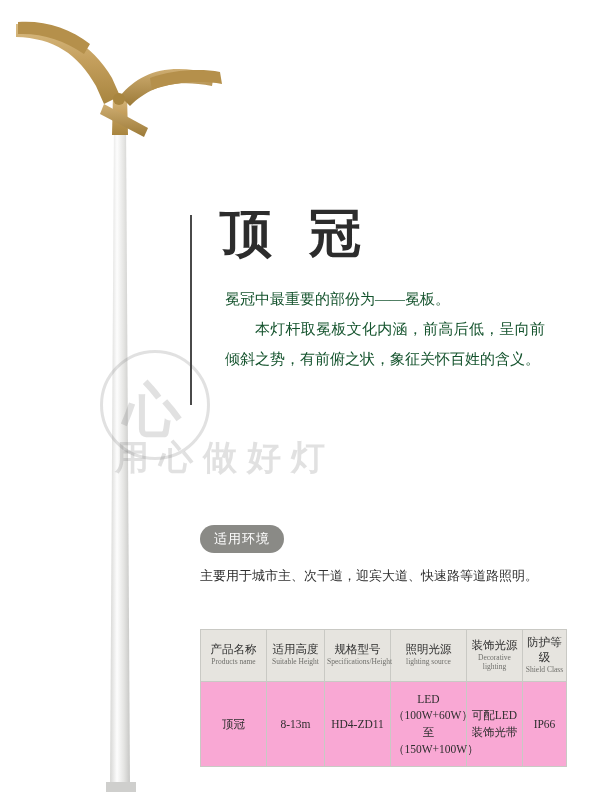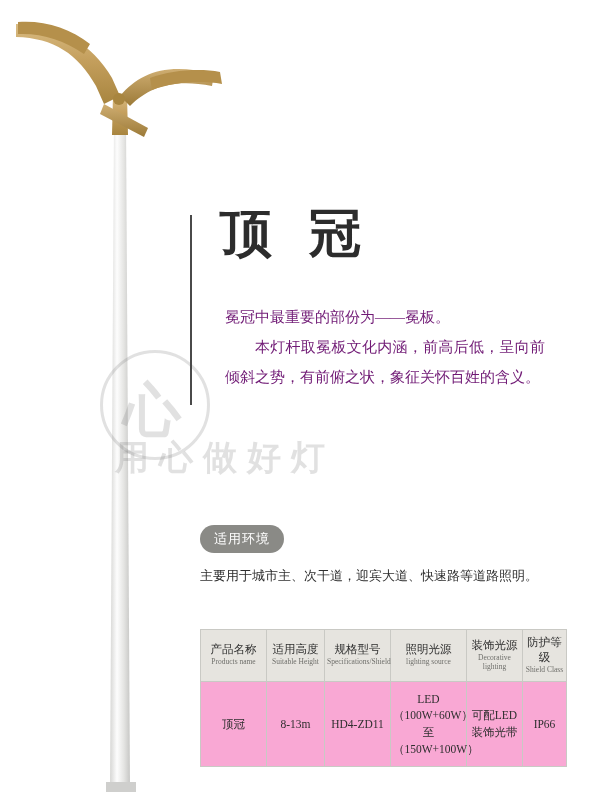--- a/index.html
+++ b/index.html
@@ -98,25 +98,25 @@
   .main-title {
     margin: 0 0 0 30px;
     font-family: "Liberation Serif", serif;
     font-size: 52px;
     font-weight: bold;
     color: #2c2c2c;
     letter-spacing: 12px;
     line-height: 1.1;
   }
   .desc {
-    margin: 40px 0 0 35px;
+    margin: 22px 0 0 35px;
     width: 320px;
     font-family: "Liberation Serif", serif;
     font-size: 15px;
-    color: #701a75;
+    color: #14532d;
     line-height: 2.0;
     text-align: justify;
   }
   .desc p { margin: 0; }
   .indent { text-indent: 2em; }
 
   
   .section {
     position: absolute;
     left: 10px;
@@ -262,21 +262,21 @@
           <th>
             <span class="th-cn">产品名称</span>
             <span class="th-en">Products name</span>
           </th>
           <th>
             <span class="th-cn">适用高度</span>
             <span class="th-en">Suitable Height</span>
           </th>
           <th>
             <span class="th-cn">规格型号</span>
-            <span class="th-en">Specifications/Shield</span>
+            <span class="th-en">Specifications/Height</span>
           </th>
           <th>
             <span class="th-cn">照明光源</span>
             <span class="th-en">lighting source</span>
           </th>
           <th>
             <span class="th-cn">装饰光源</span>
             <span class="th-en">Decorative lighting</span>
           </th>
           <th>

